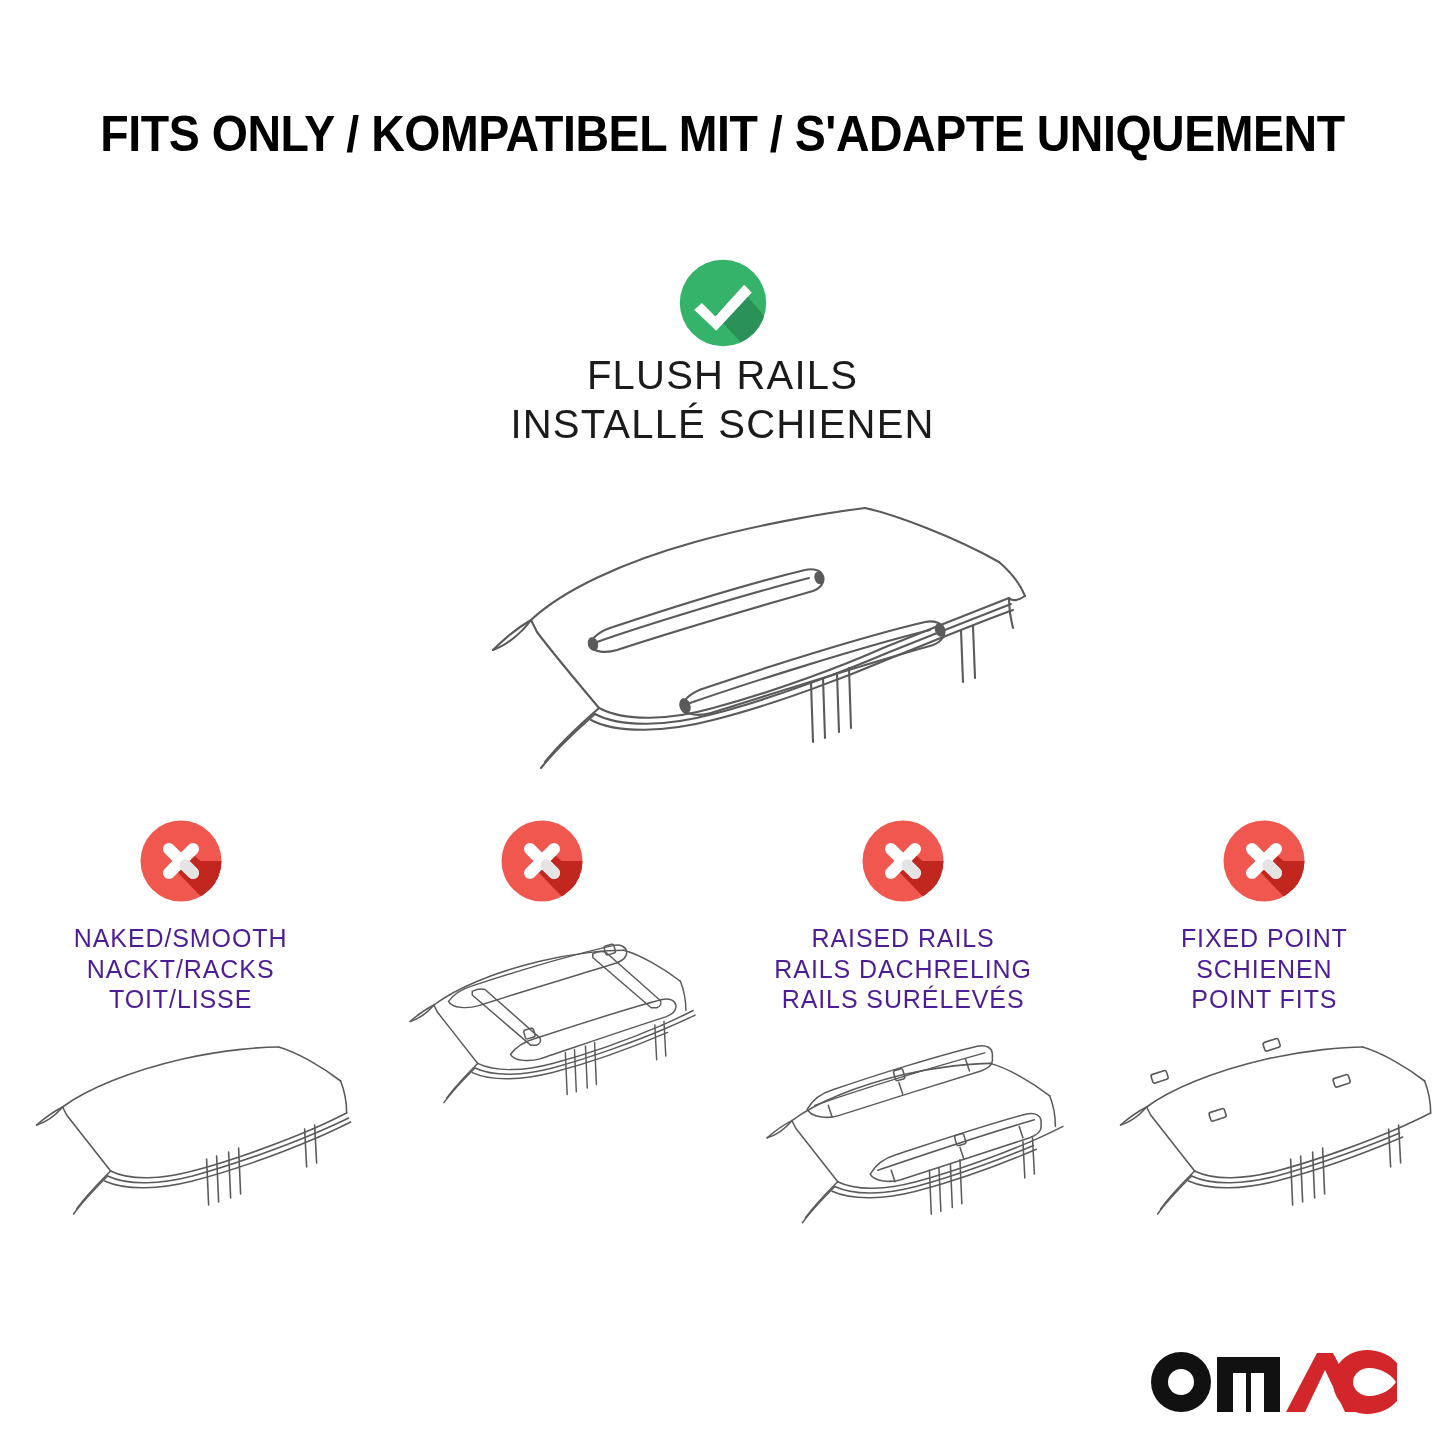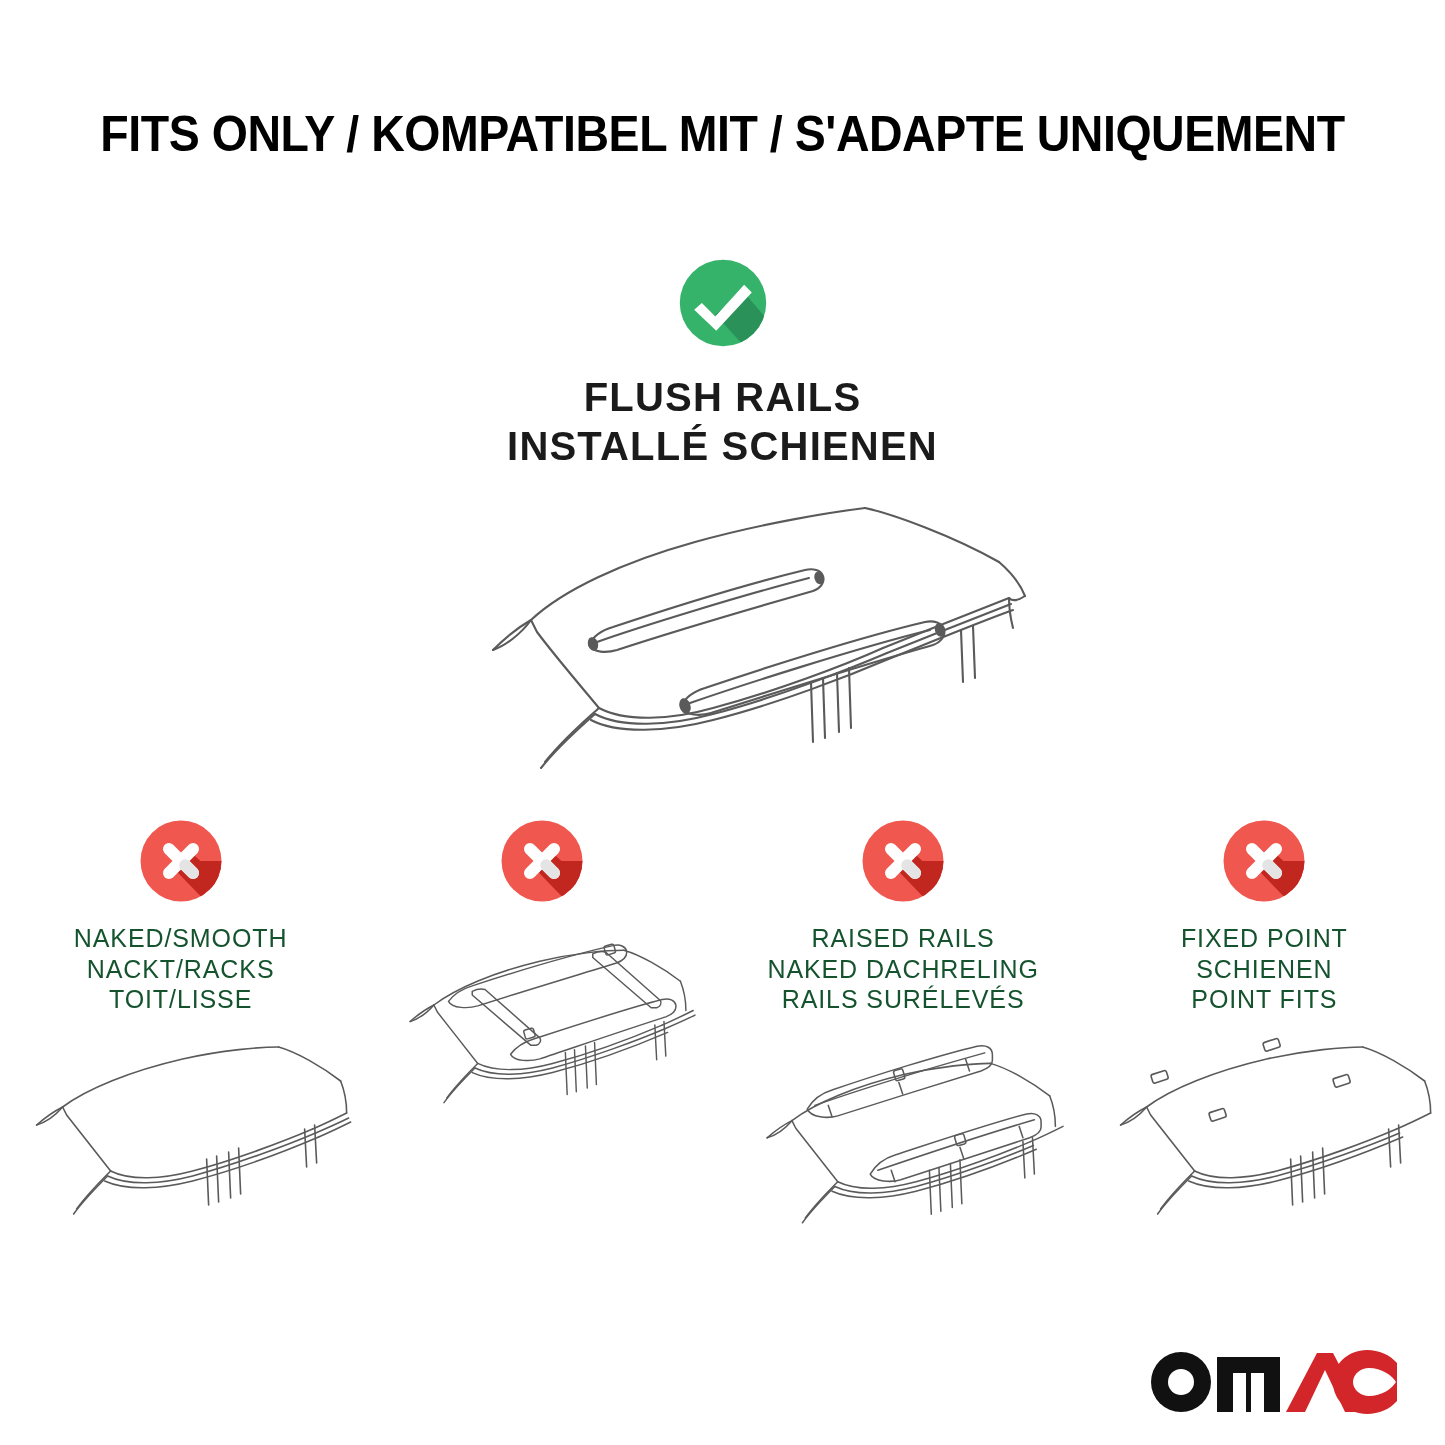--- a/index.html
+++ b/index.html
@@ -38,24 +38,23 @@
     position:relative;
   }
   .badge-red {
     width:92px; height:92px;
     margin:0 auto;
     position:relative;
   }
   .badge-svg { display:block; width:100%; height:100%; }
 
   .hero-caption {
-    margin-top:22px;
     font-size:40px;
     line-height:1.22;
-    font-weight:700;
+    font-weight:400;
     letter-spacing:1.2px;
     color:#1b1b1b;
   }
   .hero-caption div { white-space:nowrap; }
 
   .hero-art {
     position:absolute;
     left:50%;
     top:215px;
     transform:translateX(-50%);
@@ -75,21 +74,21 @@
     display:flex;
     flex-direction:column;
     align-items:center;
     position:relative;
   }
   .col-caption {
     margin-top:16px;
     font-size:24px;
     line-height:1.22;
     letter-spacing:0.9px;
-    color:#14532d;
+    color:#4c1d95;
     text-align:center;
     white-space:nowrap;
   }
   .col-art {
     margin-top:14px;
     width:100%;
     height:210px;
   }
   .col-art svg { display:block; width:100%; height:100%; }
 
@@ -325,21 +324,21 @@
           <rect x="25" y="43.5" width="50" height="13" rx="6.5" transform="rotate(-45 50 50)"></rect>
         </g>
         <g fill="#E4E4E4" clip-path="url(#rclip3)">
           <rect x="50" y="43.5" width="25" height="13" rx="6.5" transform="rotate(45 50 50)"></rect>
         </g>
       </svg>
     </div>
 
     <div class="col-caption">
       <div>RAISED RAILS</div>
-      <div>NAKED DACHRELING</div>
+      <div>RAILS DACHRELING</div>
       <div>RAILS SURÉLEVÉS</div>
     </div>
 
     <div class="col-art">
       <svg viewBox="0 0 350 220" aria-hidden="true">
         <g fill="none" stroke="#5A5A5A" stroke-width="1.6" stroke-linecap="round" stroke-linejoin="round">
           <path d="M58 96 C82 78 124 60 174 48 C212 39 248 36 266 36"></path>
           <path d="M266 36 C284 41 310 56 328 70"></path>
           <path d="M58 96 C48 101 40 107 32 114"></path>
           <path d="M58 96 L62 104 C76 122 92 142 106 160"></path>

